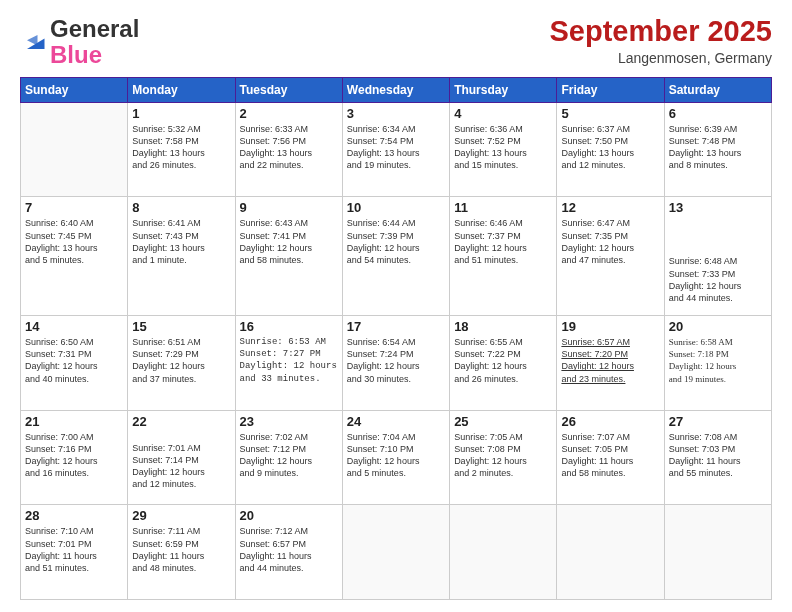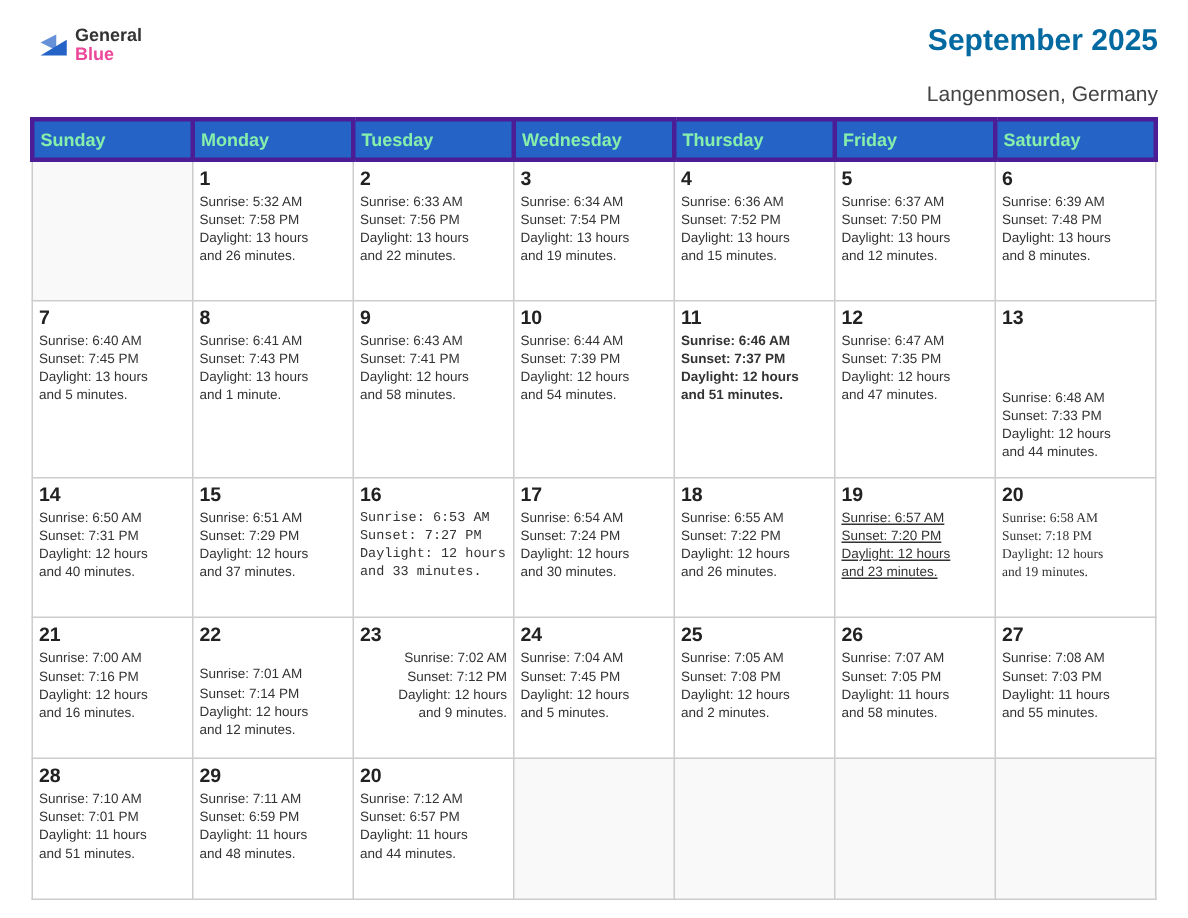--- a/index.html
+++ b/index.html
@@ -22,60 +22,60 @@
       display: flex;
       justify-content: space-between;
       align-items: flex-start;
       margin-bottom: 8px;
     }
     .logo {
       display: flex;
       align-items: center;
     }
     .logo-text {
-      font-size: 12px;
+      font-size: 24px;
       font-weight: bold;
       line-height: 1.1;
     }
     .logo-general { color: #333; }
     .logo-blue { color: #ec4899; }
     .logo-icon {
       width: 28px;
       height: 28px;
       margin-right: 2px;
     }
     .title-block {
       text-align: right;
     }
     .month-title {
-      font-size: 20px;
+      font-size: 29px;
       font-weight: bold;
-      color: #0369a1;
+      color: #b91c1c;
       line-height: 1.1;
     }
     .location-title {
       font-size: 14px;
       color: #444;
-      margin-top: 16px;
+      margin-top: 2px;
     }
     .calendar {
       flex: 1;
       border: 1px solid #ccc;
       border-collapse: collapse;
       width: 100%;
       table-layout: fixed;
     }
     .calendar th {
       background: #2563c7;
-      color: #86efac;
+      color: #ffffff;
       font-size: 12px;
       font-weight: bold;
       padding: 5px 4px;
       text-align: left;
-      border: 3px solid #4c1d95;
+      border: 1px solid #4c1d95;
     }
     .calendar td {
       border: 1px solid #ccc;
       vertical-align: top;
       padding: 3px 4px;
       font-size: 9.5px;
       color: #333;
       height: 88px;
     }
     .day-number {
@@ -199,21 +199,21 @@
           </td>
           <td>
             <span class="day-number">10</span>
             <div class="day-info" style="white-space: pre-line;">Sunrise: 6:44 AM
 Sunset: 7:39 PM
 Daylight: 12 hours
 and 54 minutes.</div>
           </td>
           <td>
             <span class="day-number">11</span>
-            <div class="day-info" style="white-space: pre-line; font-weight: bold;">Sunrise: 6:46 AM
+            <div class="day-info" style="white-space: pre-line;">Sunrise: 6:46 AM
 Sunset: 7:37 PM
 Daylight: 12 hours
 and 51 minutes.</div>
           </td>
           <td>
             <span class="day-number">12</span>
             <div class="day-info" style="white-space: pre-line;">Sunrise: 6:47 AM
 Sunset: 7:35 PM
 Daylight: 12 hours
 and 47 minutes.</div>
@@ -287,29 +287,29 @@
           </td>
           <td>
             <span class="day-number">22</span>
             <div class="day-info" style="white-space: pre-line; margin-top: 13px;">Sunrise: 7:01 AM
 Sunset: 7:14 PM
 Daylight: 12 hours
 and 12 minutes.</div>
           </td>
           <td>
             <span class="day-number">23</span>
-            <div class="day-info" style="white-space: pre-line; text-align: right;">Sunrise: 7:02 AM
+            <div class="day-info" style="white-space: pre-line;">Sunrise: 7:02 AM
 Sunset: 7:12 PM
 Daylight: 12 hours
 and 9 minutes.</div>
           </td>
           <td>
             <span class="day-number">24</span>
             <div class="day-info" style="white-space: pre-line;">Sunrise: 7:04 AM
-Sunset: 7:45 PM
+Sunset: 7:10 PM
 Daylight: 12 hours
 and 5 minutes.</div>
           </td>
           <td>
             <span class="day-number">25</span>
             <div class="day-info" style="white-space: pre-line;">Sunrise: 7:05 AM
 Sunset: 7:08 PM
 Daylight: 12 hours
 and 2 minutes.</div>
           </td>

